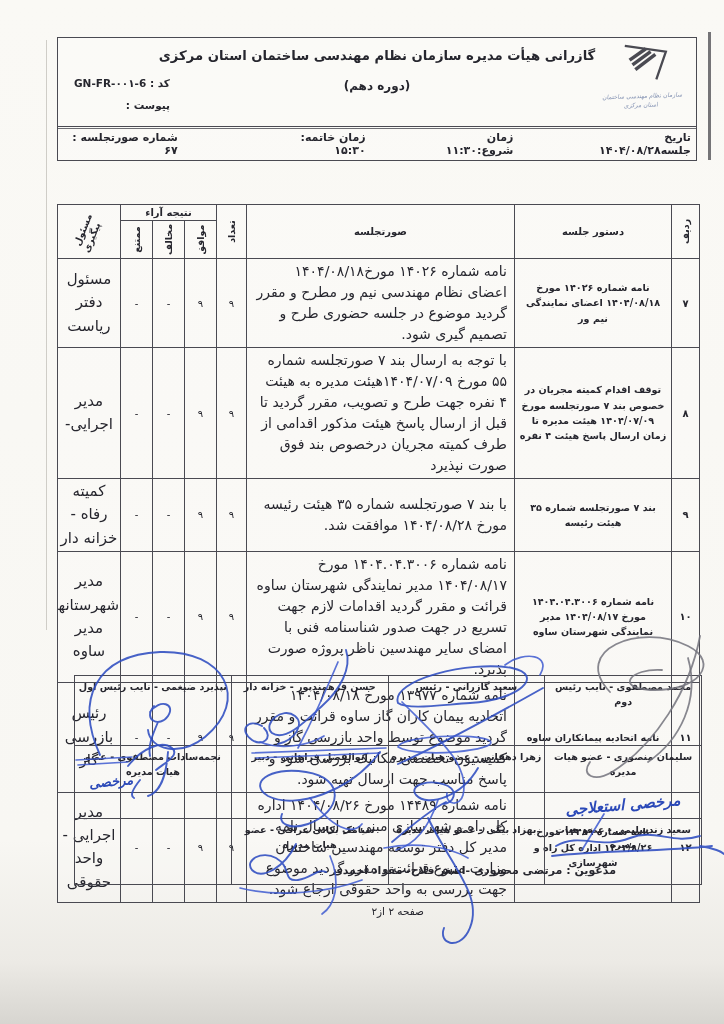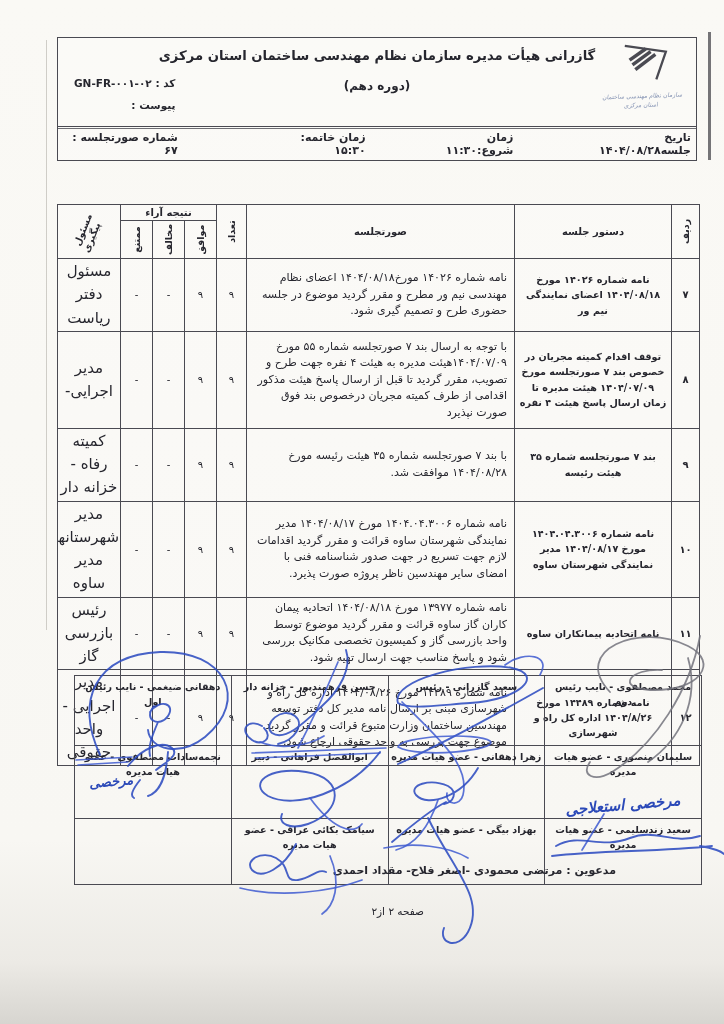--- a/index.html
+++ b/index.html
@@ -30,21 +30,21 @@
   
   table.main{position:absolute;right:24px;top:204px;width:642px;border-collapse:collapse;table-layout:fixed;background:rgba(255,255,255,.2);}
   table.main th,table.main td{border:1.1px solid #4a4a52;overflow:hidden;}
   table.main th{font-size:10px;font-weight:bold;padding:0;}
   .rot span{display:inline-block;transform:rotate(-90deg);white-space:nowrap;font-size:9.5px;}
   .diag{transform:rotate(-68deg);display:inline-block;font-size:9.5px;line-height:1.15;}
   .diag span{display:block;}
   .diag span:last-child{margin-right:8px;}
   .num-cell{text-align:center;font-size:10px;font-weight:bold;}
   .agenda-cell{font-weight:bold;text-align:center;font-size:9.6px;padding:10px 4px;line-height:1.6;}
-  .minutes-cell{text-align:right;font-size:11px;padding:2px 7px;line-height:1.5;}
+  .minutes-cell{text-align:right;font-size:14px;padding:2px 7px;line-height:1.5;}
   .vote-cell{text-align:center;font-size:10px;}
   .follow-cell{text-align:center;font-size:15px;line-height:1.55;padding:1px;}
 
   
   table.sig{position:absolute;right:22px;top:675px;width:628px;border-collapse:collapse;table-layout:fixed;}
   table.sig td{border:1.1px solid #4a4a52;vertical-align:top;text-align:center;font-size:9.6px;font-weight:bold;
     padding-top:3px;line-height:1.6;position:relative;}
   .hand-note{color:#2b49b8;font-size:15px;font-weight:bold;font-style:italic;transform:rotate(-5deg);margin-top:13px;}
   .hand-note.small{position:absolute;left:14px;top:26px;font-size:13px;margin-top:0;}
 
@@ -74,21 +74,21 @@
         <path d="M34,6 L17,18" stroke="#4a4a52" stroke-width="3.6"></path>
       </svg>
       <div class="logo-caption">
         <div>سازمان نظام مهندسی ساختمان</div>
         <div>استان مرکزی</div>
       </div>
     </div>
     <div class="doc-title">گازرانی هیأت مدیره سازمان نظام مهندسی ساختمان استان مرکزی</div>
     <div class="doc-subtitle">(دوره دهم)</div>
     <div class="code-block">
-      <div>کد : GN-FR-۰۰۱-۰۲</div>
+      <div>کد : GN-FR-۰۰۱-6</div>
       <div>پیوست :</div>
     </div>
   </div>
 
   <div class="meta-row">
     <span class="meta-date">تاریخ جلسه۱۴۰۴/۰۸/۲۸</span>
     <span class="meta-start">زمان شروع:۱۱:۳۰</span>
     <span class="meta-end">زمان خاتمه: ۱۵:۳۰</span>
     <span class="meta-number">شماره صورتجلسه : ۶۷</span>
   </div>
@@ -190,21 +190,21 @@
       <td>
             <div>محمد مصطفوی - نایب رئیس دوم</div>
           </td>
       <td>
             <div>سعید گازرانی - رئیس</div>
           </td>
       <td>
             <div>حسن فرهمندپور - خزانه دار</div>
           </td>
       <td>
-            <div>دهقانی ضیغمی - نایب رئیس اول</div>
+            <div>نپذیرد ضیغمی - نایب رئیس اول</div>
           </td>
     </tr>
     <tr style="height:67px">
       <td>
         <div>سلیمان منصوری - عضو هیات مدیره</div>
         <div class="hand-note">مرخصی استعلاجی</div>
       </td>
       <td>
             <div>زهرا دهقانی - عضو هیات مدیره</div>
           </td>

